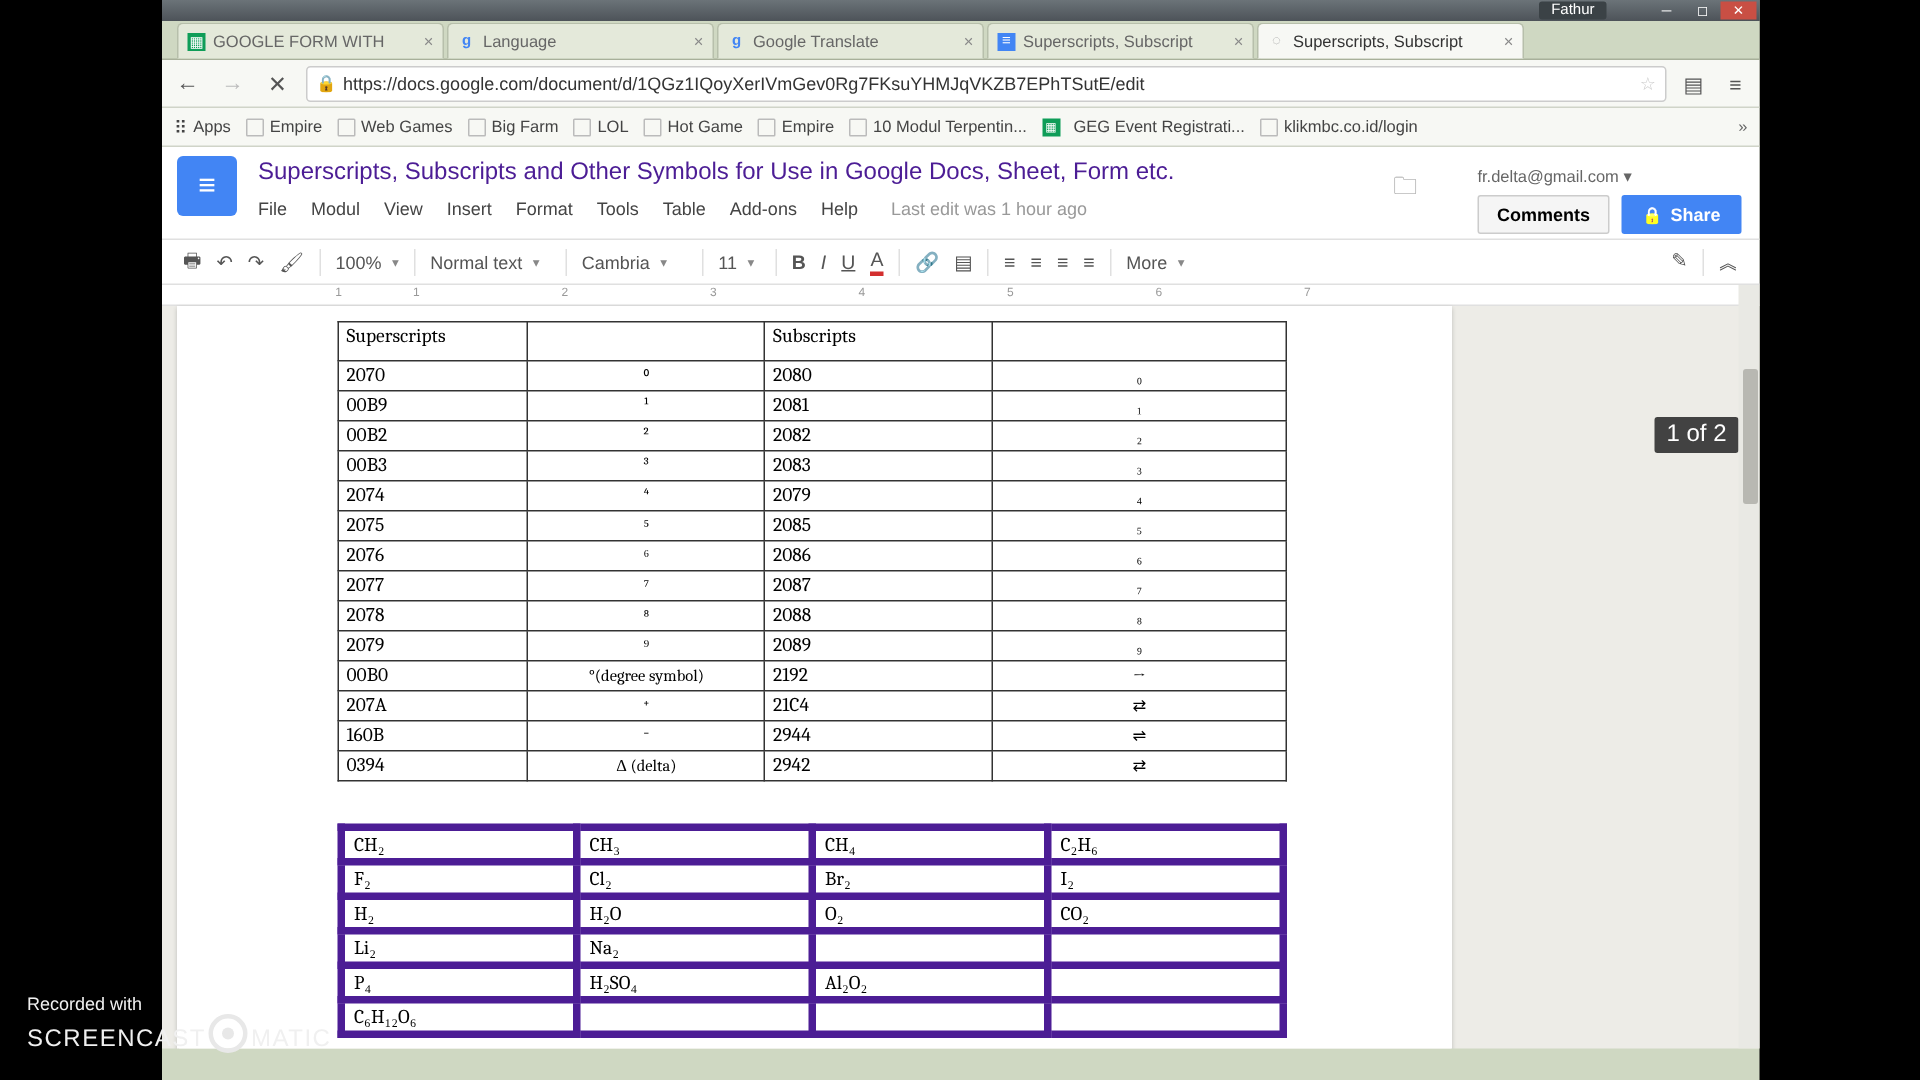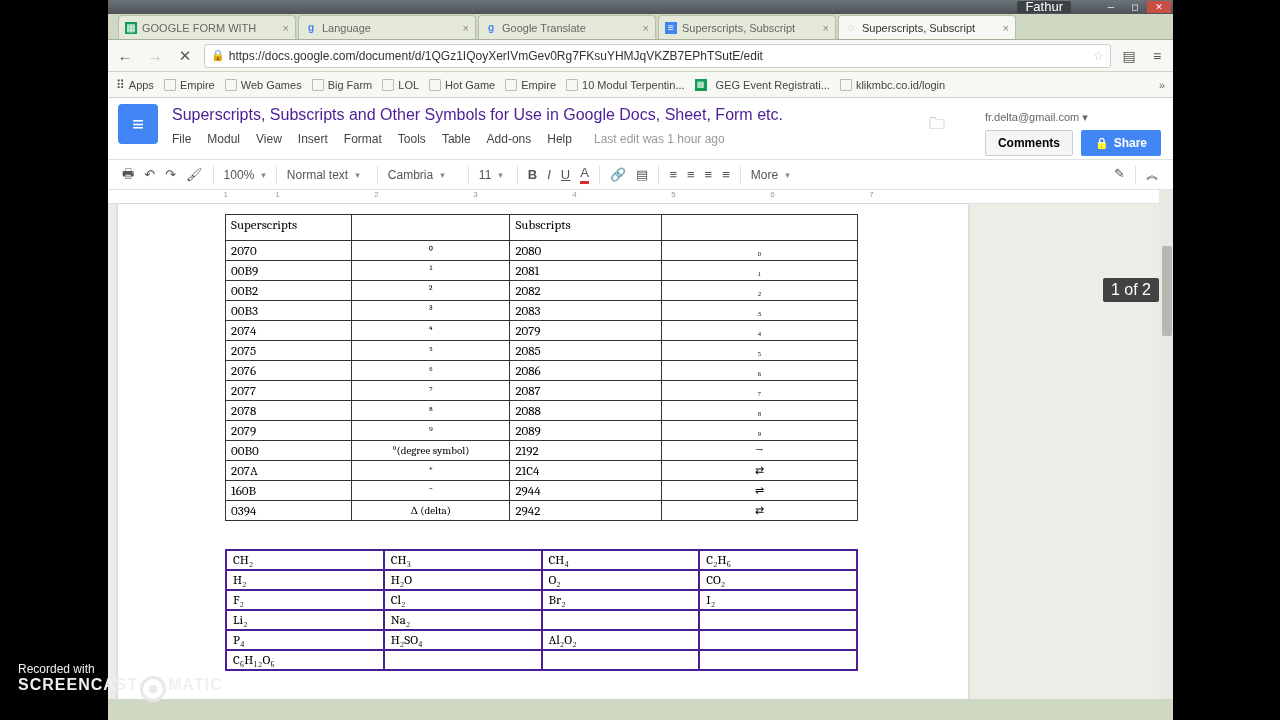--- a/index.html
+++ b/index.html
@@ -1,19 +1,19 @@
 <!DOCTYPE html>
 <html><head>
 <meta charset="utf-8">
 <style>
 * { box-sizing: border-box; margin: 0; padding: 0; }
 body { font-family: Arial, sans-serif; background: #000; width: 1280px; height: 720px; overflow: hidden; position: relative; }
 .app-frame { position: absolute; left: 108px; top: 0; width: 1065px; height: 720px; background: #cfd8c2; }
 .titlebar { height: 14px; background: linear-gradient(#6b7378,#4d5359); display: flex; justify-content: flex-end; align-items: center; padding-right: 2px; }
-.user-pill { background: #3b4246; color: #fff; font-size: 13px; padding: 0 8px; height: 12px; line-height: 12px; border-radius: 2px; margin-right: 28px; }
+.user-pill { background: #3b4246; color: #fff; font-size: 10px; padding: 0 8px; height: 12px; line-height: 12px; border-radius: 2px; margin-right: 28px; }
 .winbtn { width: 24px; height: 12px; display: flex; align-items: center; justify-content: center; font-size: 9px; color: #fff; }
 .winbtn.close { background: #c94f44; }
 .tabstrip { height: 26px; background: #cfd8c2; display: flex; align-items: flex-end; padding-left: 10px; gap: 0; border-bottom: 1px solid #a8b09a; }
 .tab { height: 24px; display: flex; align-items: center; font-size: 11px; color: #666; background: #e4e9da; border: 1px solid #b7bfab; border-bottom: none; border-radius: 4px 4px 0 0; padding: 0 6px; width: 178px; position: relative; margin-right: 2px; }
 .tab.active { background: #f7f8f4; color: #333; }
 .favicon { width: 12px; height: 12px; margin-right: 5px; display: inline-flex; align-items: center; justify-content: center; font-size: 10px; }
 .tab-close { position: absolute; right: 6px; font-size: 11px; color: #888; }
 .addrbar { height: 32px; background: #f7f8f4; display: flex; align-items: center; padding: 0 6px; gap: 8px; border-bottom: 1px solid #d0d4c8; }
 .navarrow { width: 22px; height: 22px; display: flex; align-items: center; justify-content: center; font-size: 15px; color: #555; }
 .navarrow.dis { color: #bbb; }
@@ -43,27 +43,27 @@
 .tb-right { margin-left: auto; display: flex; gap: 10px; }
 .canvas { position: relative; background: #edece7; height: 509px; overflow: hidden; }
 .ruler { height: 14px; background: #fff; border-bottom: 1px solid #e0e0e0; font-size: 8px; color: #999; display: flex; padding-left: 80px; }
 .ruler div { width: 99px; text-align: center; }
 .page { position: absolute; left: 10px; top: 14px; width: 850px; height: 500px; background: #fff; box-shadow: 0 1px 3px rgba(0,0,0,0.2); padding: 10px 110px 0 107px; }
 .tbl { width: 100%; border-collapse: collapse; font-family: 'Cambria','Times New Roman',serif; font-size: 13px; }
 .tbl td { border: 1px solid #333; padding: 2px 5px; height: 18px; }
 .tbl td.sym { text-align: center; font-size: 11px; }
 .tbl .hdr td { height: 26px; vertical-align: top; }
 .tbl2 { margin-top: 28px; width: 100%; border-collapse: collapse; font-family: 'Cambria','Times New Roman',serif; font-size: 13px; }
-.tbl2 td { border: 2px solid #4c1d95; padding: 1px 6px; height: 18px; width: 25%; }
+.tbl2 td { border: 5px solid #4c1d95; padding: 1px 6px; height: 18px; width: 25%; }
 .pagecount { position: absolute; right: 14px; top: 88px; background: #424242; color: #fff; font-size: 16px; padding: 3px 8px; border-radius: 2px; }
 .scrollbar { position: absolute; right: 0; top: 0; width: 14px; height: 100%; background: #e9e9e4; }
 .scrollthumb { position: absolute; right: 1px; top: 56px; width: 10px; height: 90px; background: #b8b8b2; border-radius: 2px; }
 .watermark { position: absolute; left: 18px; bottom: 18px; color: #f0f0f0; font-family: Arial; }
 .watermark .rw { font-size: 12px; }
-.watermark .som { font-size: 16px; font-weight: bold; letter-spacing: 1px; display: flex; align-items: flex-start; }
+.watermark .som { font-size: 16px; font-weight: normal; letter-spacing: 1px; display: flex; align-items: flex-end; }
 .watermark .circ { width: 26px; height: 26px; border: 3px solid #e8e8e8; border-radius: 50%; margin: 0 2px; position: relative; }
 .watermark .circ::after { content:""; position: absolute; left: 50%; top: 50%; width: 8px; height: 8px; background: #e8e8e8; border-radius: 50%; transform: translate(-50%,-50%); }
 </style>
 </head>
 <body>
 
 <div class="app-frame">
   <div class="titlebar">
     <div class="user-pill">Fathur</div>
     <div class="winbtn">─</div>
@@ -332,30 +332,30 @@
       </table>
       <table class="tbl2">
         <tbody id="t2body">
             <tr>
               <td>CH₂</td>
               <td>CH₃</td>
               <td>CH₄</td>
               <td>C₂H₆</td>
             </tr>
             <tr>
+              <td>F₂</td>
+              <td>Cl₂</td>
+              <td>Br₂</td>
+              <td>I₂</td>
+            </tr>
+            <tr>
               <td>H₂</td>
               <td>H₂O</td>
               <td>O₂</td>
               <td>CO₂</td>
-            </tr>
-            <tr>
-              <td>F₂</td>
-              <td>Cl₂</td>
-              <td>Br₂</td>
-              <td>I₂</td>
             </tr>
             <tr>
               <td>Li₂</td>
               <td>Na₂</td>
               <td></td>
               <td></td>
             </tr>
             <tr>
               <td>P₄</td>
               <td>H₂SO₄</td>

